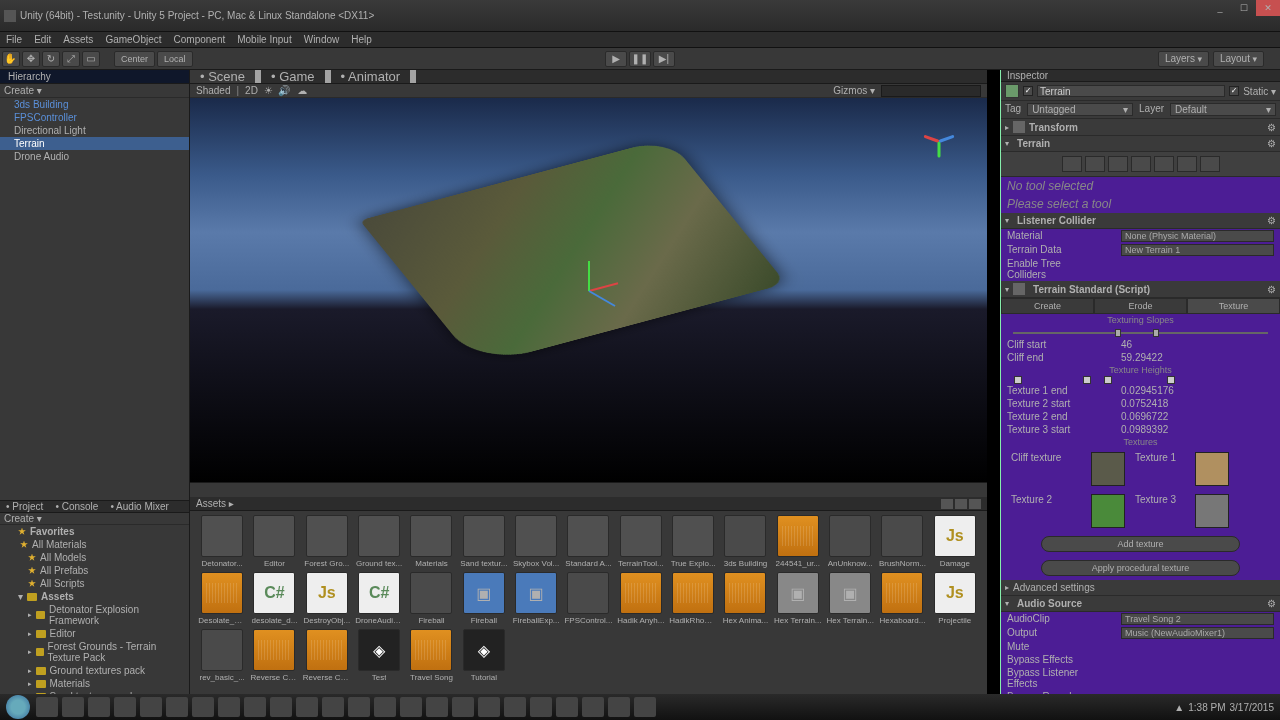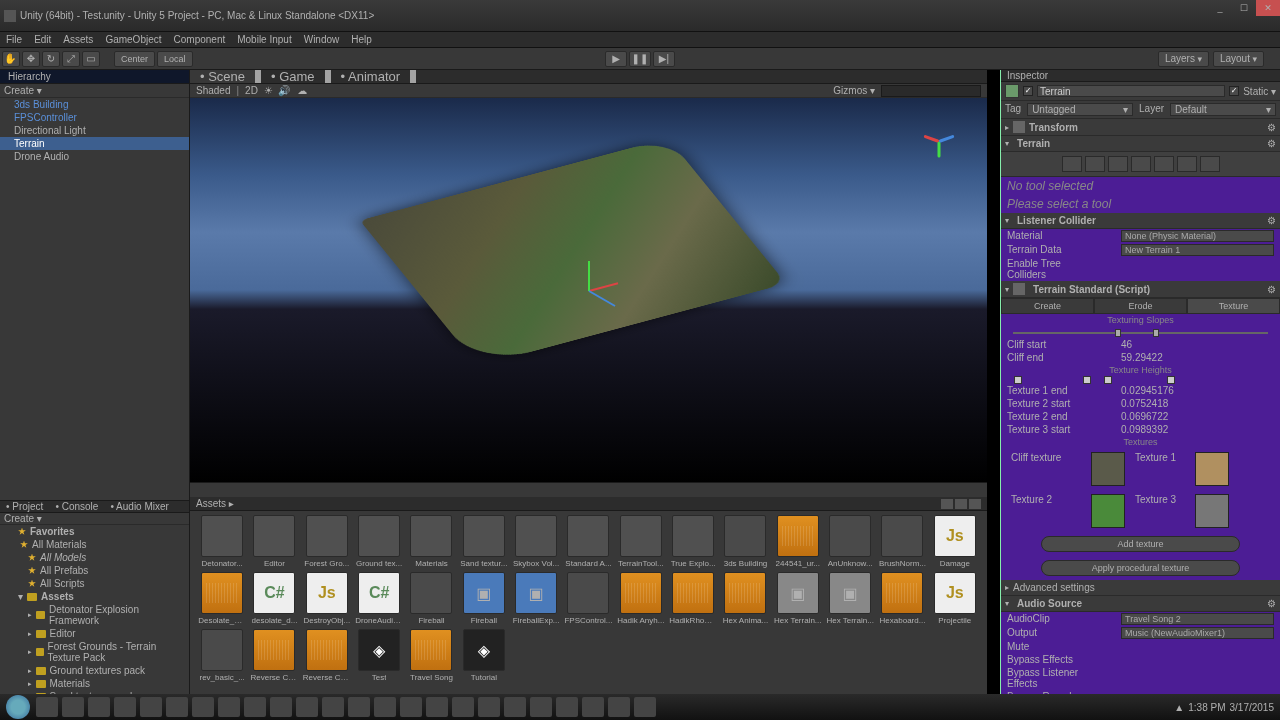--- a/index.html
+++ b/index.html
@@ -175,21 +175,21 @@
         </div>
       <div class="sub-bar">
           <span>Create ▾</span>
         </div>
       <div class="folder-item fav">
           <div class="fi"></div>
           <b>Favorites</b>
         </div>
       <div id="fav-list">
           <div class="folder-item fav" style="padding-left: 20px;"><div class="fi"></div>All Materials</div>
-          <div class="folder-item fav" style="padding-left: 28px; font-style: italic;"><div class="fi"></div>All Models</div>
+          <div class="folder-item fav" style="padding-left: 28px;"><div class="fi"></div>All Models</div>
           <div class="folder-item fav" style="padding-left: 28px;"><div class="fi"></div>All Prefabs</div>
           <div class="folder-item fav" style="padding-left: 28px;"><div class="fi"></div>All Scripts</div>
         </div>
       <div style="height:4px"></div>
       <div class="folder-item">
           <span>▾</span>
           <div class="fi"></div>
           <b>Assets</b>
         </div>
       <div id="folder-list">

